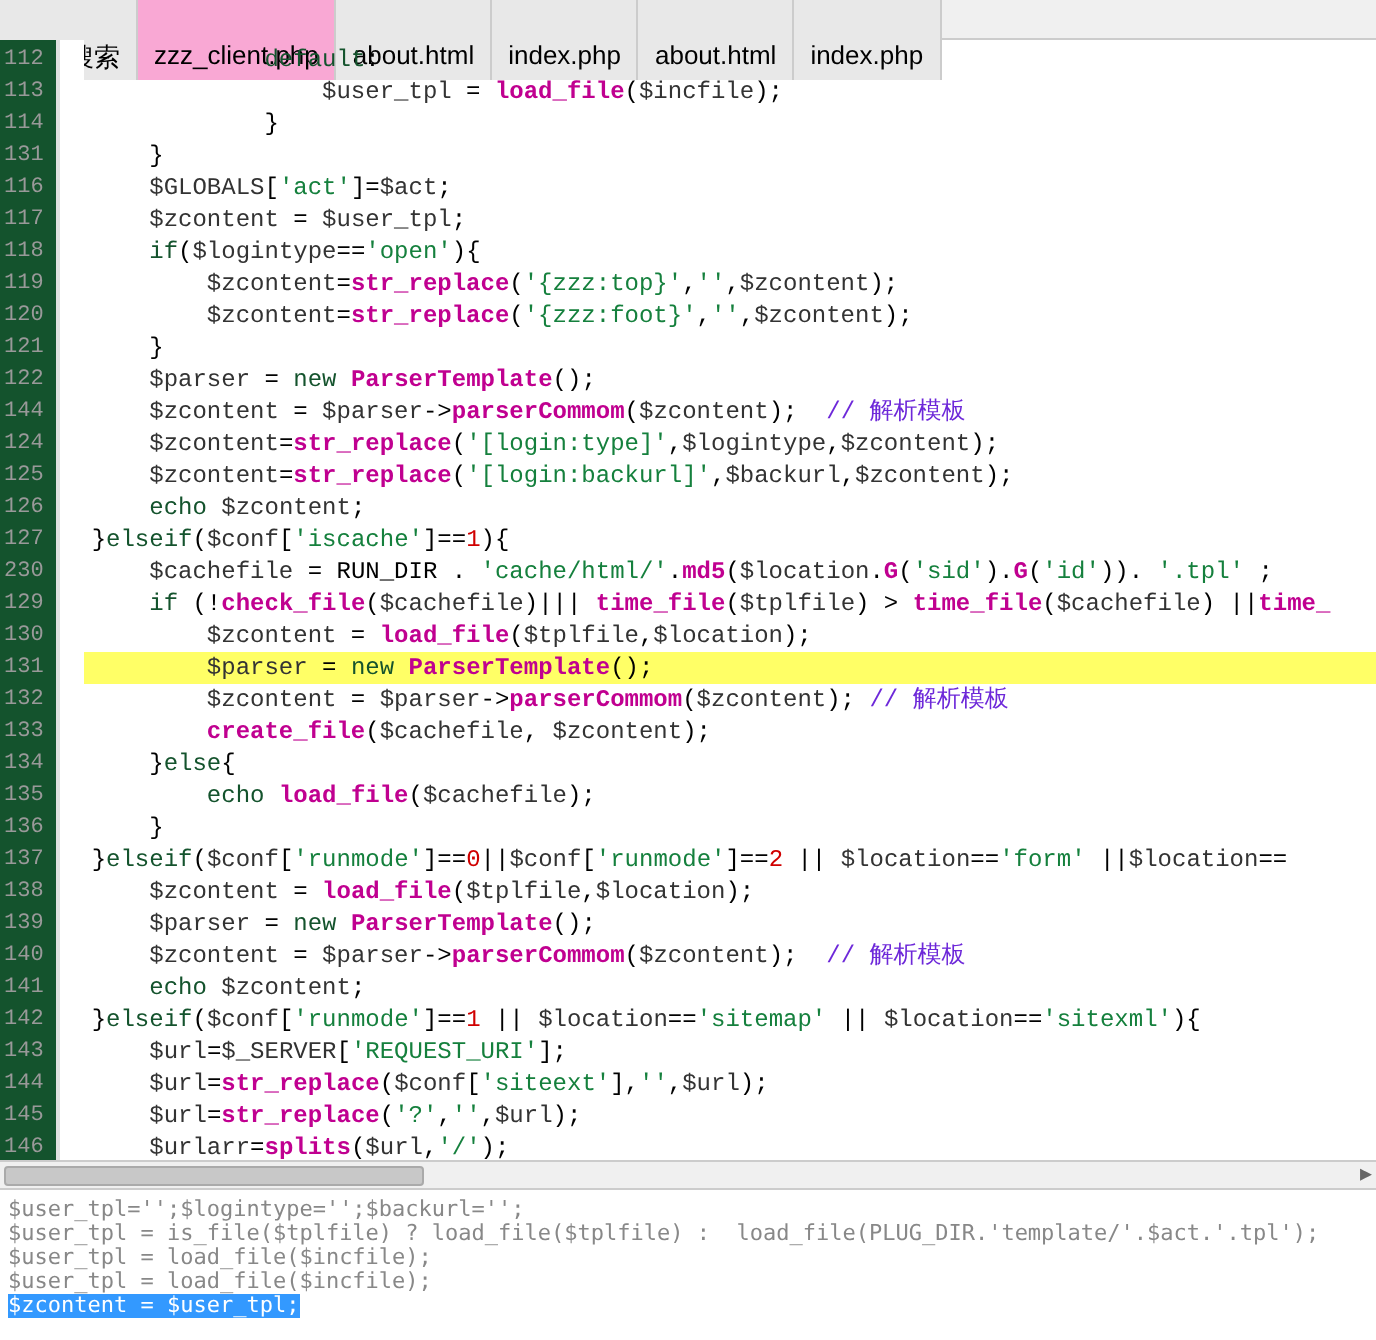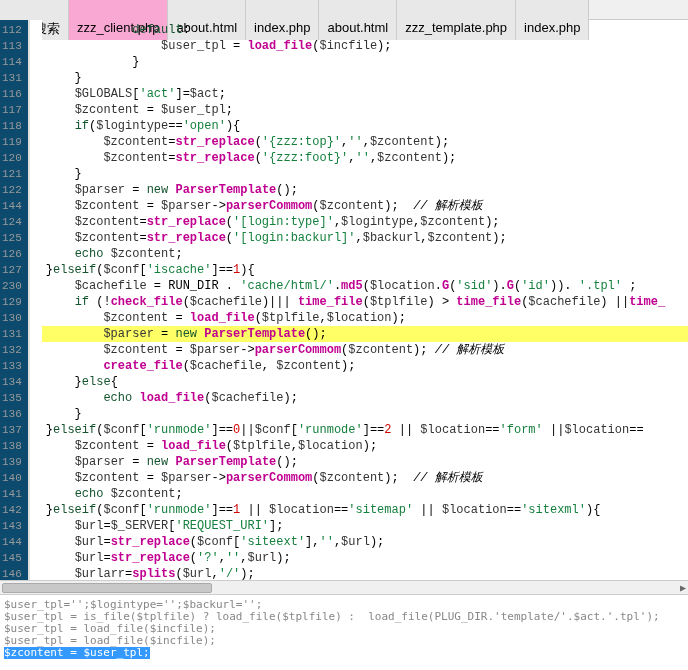--- a/index.html
+++ b/index.html
@@ -1,50 +1,49 @@
 <!DOCTYPE html>
 <html><head>
 <meta charset="utf-8">
 <style>
 * { margin:0; padding:0; box-sizing:border-box; }
 body { font-family:"Consolas","Courier New",monospace; font-size:12px; background:#fff; color:#000; width:688px; }
 .tabs { display:flex; background:#f0f0f0; border-bottom:1px solid #ccc; height:20px; }
 .tab { padding:20px 8px; border-right:1px solid #ccc; font-size:13px; cursor:pointer; background:#e8e8e8; font-family:sans-serif; white-space:nowrap; }
 .tab.active { background:#f9a8d4;text-align:right; }
 .editor { display:flex; height:560px; overflow:hidden; }
-.gutter { background:#0c4a6e; color:#999; text-align:right; padding:2px 6px 2px 2px; user-select:none; border-right:2px solid #e0e0e0; font-size:11px; line-height:16px; }
+.gutter { background:#14532d; color:#999; text-align:right; padding:2px 6px 2px 2px; user-select:none; border-right:2px solid #e0e0e0; font-size:11px; line-height:16px; }
 .gutter div { height:16px; }
 .fold { width:12px; background:#fff; }
 .code { flex:1; padding:2px 0 2px 4px; font-size:12px; line-height:16px; overflow:hidden; white-space:pre; }
 .line { height:16px; display:block; }
 .line.hl { background:#ffff66; margin-left:-4px; padding-left:4px; }
 .kw { color:#14532d; }
 .fn { color:#c00090; font-weight:bold; }
 .str { color:#15803d; }
 .num { color:#d00000; }
 .var { color:#333; }
-.cm { color:#000000; font-style:italic; }
+.cm { color:#6d28d9; }
 .scrollbar { height:14px; background:#f0f0f0; border-top:1px solid #ccc; position:relative; }
 .scroll-thumb { position:absolute; left:2px; top:2px; width:210px; height:10px; background:#c8c8c8; border:1px solid #aaa; border-radius:2px; }
 .scroll-arrow { position:absolute; right:2px; top:1px; font-size:10px; color:#666; }
 .details { border-top:1px solid #ccc; padding:2px 4px; font-size:11px; font-family:sans-serif; }
 .details-title { font-family:sans-serif; }
 .details pre { font-family:"Consolas",monospace; font-size:11px; line-height:12px; color:#888; margin-top:2px; }
 .details .sel { background:#3399ff; color:#fff; display:inline-block; }
 </style>
 </head>
 <body>
 
 <div class="tabs" id="tabs">
     <div class="tab">全局搜索</div>
     <div class="tab active">zzz_client.php</div>
     <div class="tab">about.html</div>
     <div class="tab">index.php</div>
     <div class="tab">about.html</div>
-    <div class="tab">zzz_template.php</div>
     <div class="tab">index.php</div>
   </div>
 
 <div class="editor">
   <div class="gutter" id="gutter">
       <div>112</div>
       <div>113</div>
       <div>114</div>
       <div>131</div>
       <div>116</div>

